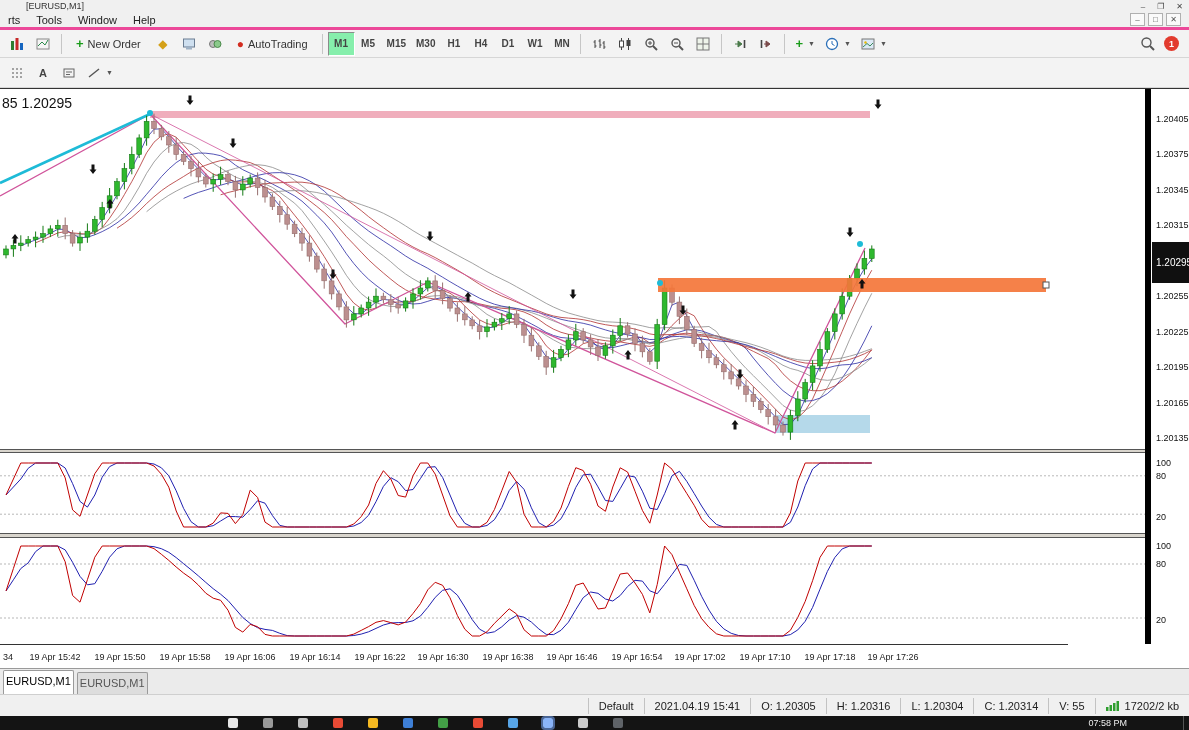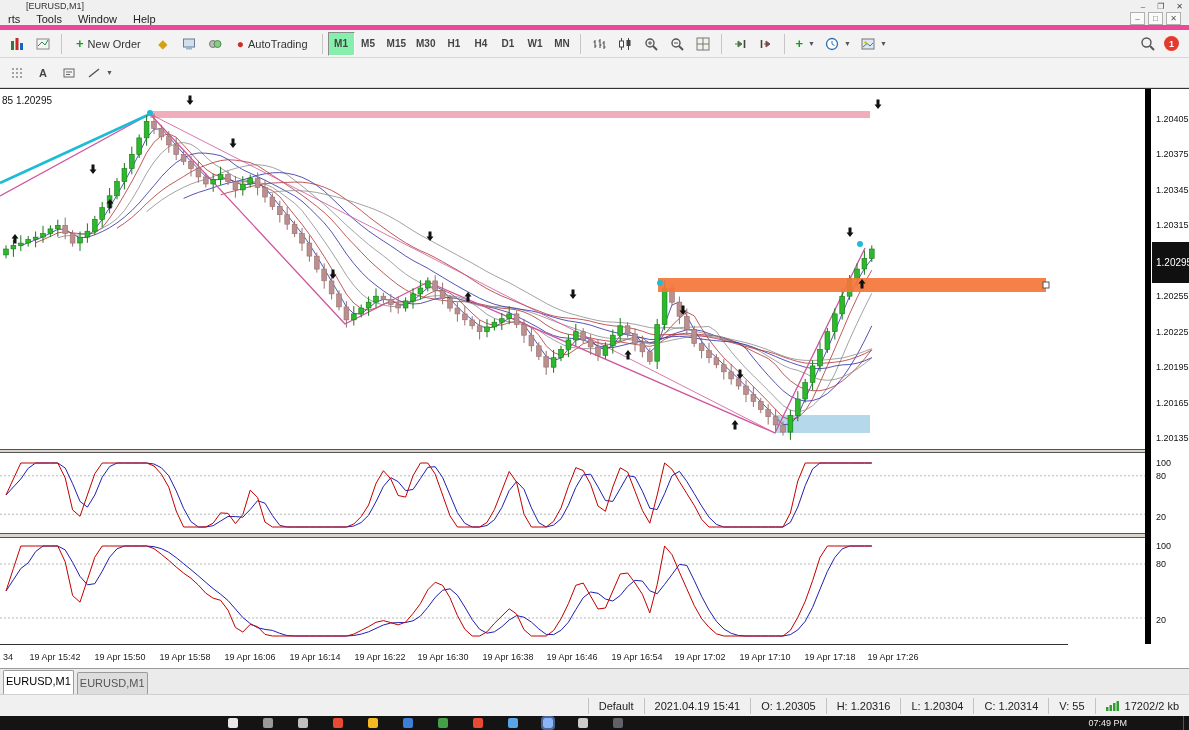--- a/index.html
+++ b/index.html
@@ -5,21 +5,21 @@
   *{margin:0;padding:0;box-sizing:border-box}
   html,body{width:1189px;height:730px;overflow:hidden}
   body{font-family:"Liberation Sans",sans-serif;background:#f0f0f0;position:relative;font-size:11px;color:#222}
   .screen{position:relative;width:1189px;height:730px;background:#f0f0f0;overflow:hidden}
 
   
   .titlebar{position:absolute;top:0;left:0;width:100%;height:12px;display:flex;align-items:center;padding:0 6px;font-size:9px;color:#333;background:#f0f0f0}
   .titlebar .title-text{margin-left:20px}
   .win-ctrls{margin-left:auto;display:flex;gap:12px;font-size:8px;color:#444}
   .win-ctrls span{cursor:default}
-  .menubar{position:absolute;top:12px;left:0;width:100%;height:18px;display:flex;align-items:center;font-size:11px;background:#f0f0f0;border-bottom:5px solid #ec4899}
+  .menubar{position:absolute;top:12px;left:0;width:100%;height:18px;display:flex;align-items:center;font-size:11px;background:#f0f0f0;border-bottom:3px solid #ec4899}
   .menu-item{padding:1px 8px;cursor:default}
   .mdi-ctrls{margin-left:auto;display:flex;gap:3px;padding-right:8px}
   .mdi-ctrls span{width:15px;height:13px;border:1px solid #b0b0b0;background:#fafafa;font-size:8px;line-height:11px;text-align:center;color:#555}
 
   
   .toolbar{position:absolute;left:0;width:100%;display:flex;align-items:center;background:#f3f3f3;border-bottom:1px solid #d6d6d6;padding-left:4px}
   #tb1{top:30px;height:28px}
   #tb2{top:58px;height:30px}
   .tbtn{height:24px;min-width:26px;display:flex;align-items:center;justify-content:center;background:transparent;border:1px solid transparent;font-size:11px;color:#333;gap:4px;padding:0 4px;cursor:default}
   .tbtn.labeled{padding:0 8px}
@@ -39,21 +39,21 @@
   #ind1{top:364px;height:80px}
   #ind2{top:449px;height:106px}
   .splitter{position:absolute;left:0;width:1189px;background:#d9d5cd;border-top:1px solid #555;border-bottom:1px solid #555}
   #split1{top:360px;height:4px}
   #split2{top:444px;height:5px}
   .price-axis{position:absolute;top:0;right:0;width:44px;height:555px;border-left:6px solid #000000;background:#fff}
   .axl{position:absolute;left:5px;font-size:9px;color:#111;white-space:nowrap}
   .cur{position:absolute;left:1px;background:#101010;color:#fff;font-size:10px;padding:15px 4px;white-space:nowrap}
   .time-axis{position:absolute;top:555px;left:0;width:1068px;height:25px;background:#fff;border-top:1px solid #333}
   .txl{position:absolute;top:7px;transform:translateX(-50%);font-size:9px;color:#222;white-space:nowrap}
-  .corner-label{position:absolute;left:2px;top:4px;font-size:10px;color:#111}
+  .corner-label{position:absolute;left:2px;top:4px;font-size:14px;color:#111}
 
   
   .tabsbar{position:absolute;top:668px;left:0;width:100%;height:26px;background:#ebebeb;display:flex;align-items:flex-end;padding-left:3px;border-top:1px solid #9a9a9a}
   .tab{height:22px;padding:4px 2px 0;font-size:11px;border:1px solid #9a9a9a;border-bottom:none;background:#dddddd;color:#555;margin-right:3px;border-radius:2px 2px 0 0;white-space:nowrap}
   .tab.active{background:#ffffff;color:#000;height:24px}
   .statusbar{position:absolute;top:694px;left:0;width:100%;height:22px;background:#f0f0f0;display:flex;align-items:center;font-size:11px;border-top:1px solid #cfcfcf}
   .sseg{padding:0 10px;border-left:1px solid #c2c2c2;height:16px;display:flex;align-items:center;gap:5px;white-space:nowrap}
   .taskbar{position:absolute;top:716px;left:0;width:100%;height:14px;background:#141414;display:flex;align-items:center}
   #task-icons{display:flex;align-items:center;margin-left:228px;gap:25px}
   .ticon{width:10px;height:10px;border-radius:2px}
@@ -649,17 +649,17 @@
         <span class="ticon" style="background:#e84b35"></span>
         <span class="ticon" style="background:#f5b921"></span>
         <span class="ticon" style="background:#3e7fd6"></span>
         <span class="ticon" style="background:#43a047"></span>
         <span class="ticon" style="background:#e84b35"></span>
         <span class="ticon" style="background:#58a6e8"></span>
         <span class="ticon active" style="background:#8ab4f8"></span>
         <span class="ticon" style="background:#cccccc"></span>
         <span class="ticon" style="background:#5f6368"></span>
       </div>
-    <span class="tclock">07:49 PM</span>
+    <span class="tclock">07:58 PM</span>
     <span class="showdesk"></span>
   </div>
 
 </div>
 
 </body></html>

